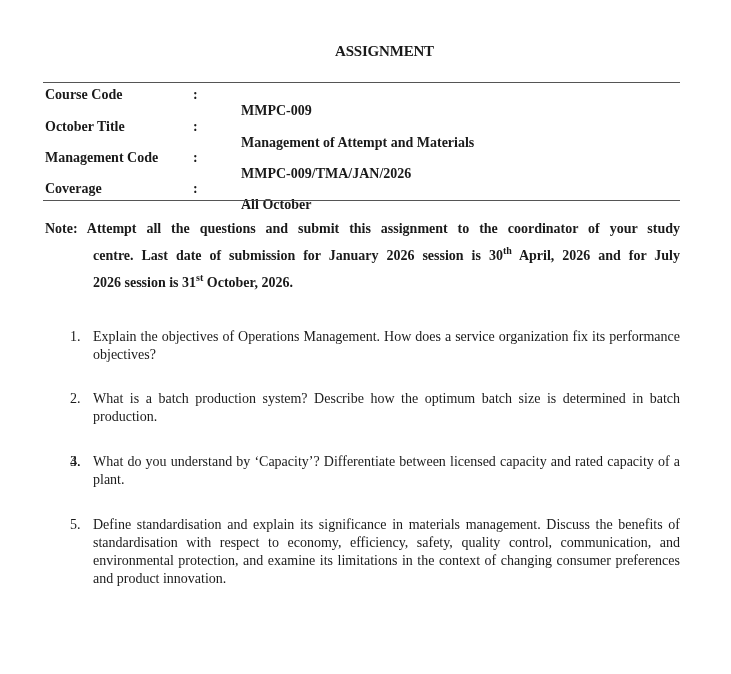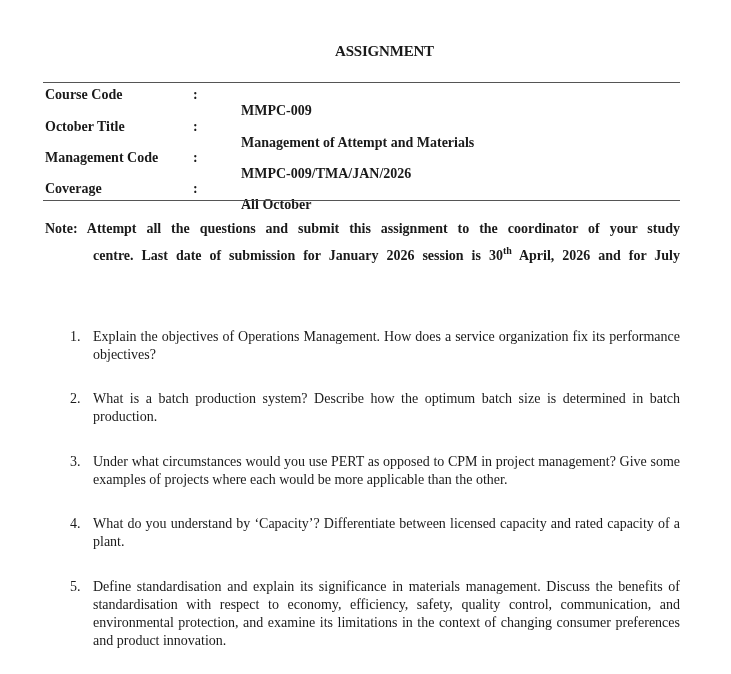--- a/index.html
+++ b/index.html
@@ -146,34 +146,34 @@
   <span class="label">Coverage</span>
   <span class="colon">:</span>
   <span class="value">All October</span>
 </div>
 
 <div class="rule bottom"></div>
 
 <div class="note">
   <span class="line1">Note: Attempt all the questions and submit this assignment to the coordinator of your study</span>
   <span class="indent just"><span>centre. Last date of submission for January 2026 session is 30</span><sup>th</sup><span> April, 2026 and for July</span></span>
+  <span class="indent"><span>2026 session is 31</span><sup>st</sup><span> October, 2026.</span></span>
 </div>
 
 <ol class="questions">
   <li class="q q1">
     <span class="num">1.</span>
     <span>Explain the objectives of Operations Management. How does a service organization fix its performance objectives?</span>
   </li>
   <li class="q q2">
     <span class="num">2.</span>
     <span>What is a batch production system? Describe how the optimum batch size is determined in batch production.</span>
   </li>
   <li class="q q3">
     <span class="num">3.</span>
-    <span>Under what circumstances would you use PERT as opposed to CPM in project management? Give some examples of projects where each would be more applicable than the other.</span>
   </li>
   <li class="q q4">
     <span class="num">4.</span>
     <span>What do you understand by ‘Capacity’? Differentiate between licensed capacity and rated capacity of a plant.</span>
   </li>
   <li class="q q5">
     <span class="num">5.</span>
     <span>Define standardisation and explain its significance in materials management. Discuss the benefits of standardisation with respect to economy, efficiency, safety, quality control, communication, and environmental protection, and examine its limitations in the context of changing consumer preferences and product innovation.</span>
   </li>
 </ol>

